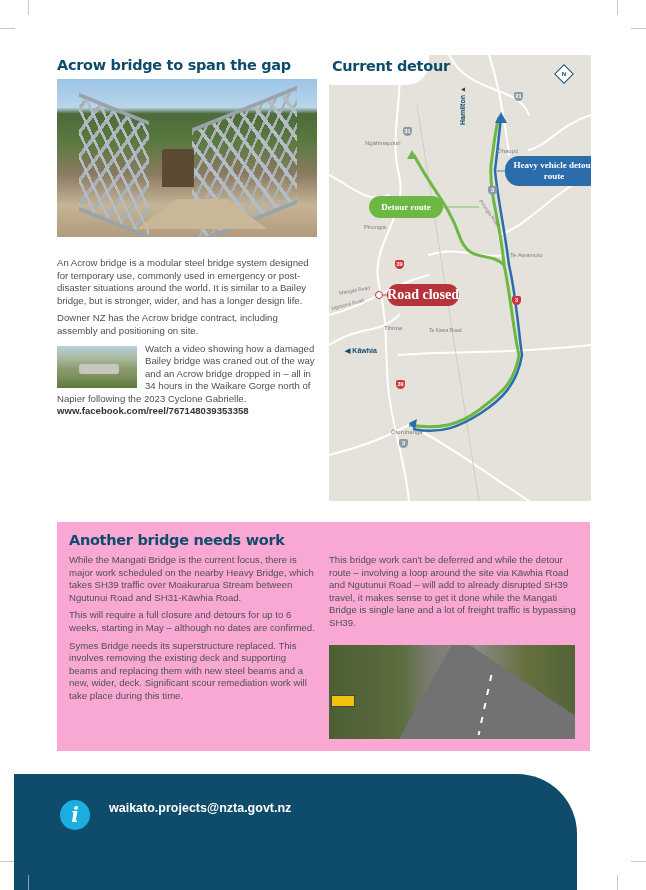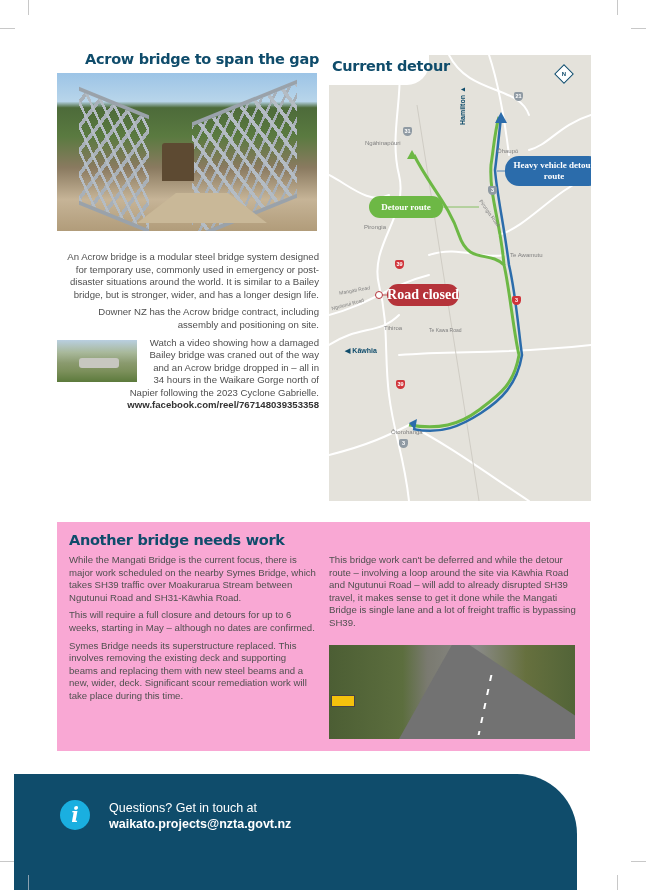--- a/index.html
+++ b/index.html
@@ -1,21 +1,21 @@
 <!DOCTYPE html>
 <html><head>
 <meta charset="utf-8">
 <style>
   html, body { margin:0; padding:0; }
   body { width:646px; height:890px; background:#ffffff; position:relative; overflow:hidden;
          font-family:"Liberation Sans", sans-serif; color:#4a4a4a; }
   .crop { position:absolute; background:#c8c8c8; }
   .h2 { font-family:"DejaVu Sans", sans-serif; font-weight:bold; color:#0f4c6b; font-size:14.5px; letter-spacing:-0.3px; margin:0; }
   p.body { font-size:9.6px; line-height:12.6px; margin:0 0 5px 0; color:#505050; }
-  #left { position:absolute; left:57px; top:51px; width:262px;text-align:right; }
+  #left { position:absolute; left:57px; top:57px; width:262px; }
   #photo1 { width:260px; height:158px; margin-top:6px; position:relative; overflow:hidden;
     background:linear-gradient(#9cc4e6 0%, #b8d5ea 18%, #4d6b3a 22%, #5a7a40 40%, #8a7a60 60%, #c6b497 80%, #b19c7a 100%); }
   .truss { position:absolute; top:28px; width:100px; height:110px;
     background:repeating-linear-gradient(60deg, #b4bcc4 0 3px, transparent 3px 12px),
                repeating-linear-gradient(-60deg, #a8b0b8 0 3px, transparent 3px 12px);
     border-top:4px solid #9aa2aa; border-bottom:4px solid #9aa2aa; }
   #truss-l { left:22px; transform:skewY(22deg); width:70px; }
   #truss-r { right:20px; transform:skewY(-22deg); width:105px; }
   #truck { position:absolute; left:105px; top:70px; width:32px; height:38px; background:#5d4a32; border-radius:3px 3px 0 0; }
   #deck { position:absolute; left:80px; bottom:8px; width:130px; height:30px; background:#c9b898;
@@ -149,34 +149,33 @@
   <div class="shield red" style="left:67px;top:325px">39</div>
 
   <div class="callout" id="hv">Heavy vehicle detour route</div>
   <div class="callout" id="dr">Detour route</div>
   <div class="callout" id="rc">Road closed</div>
 </div>
 
 <div id="box2">
   <div class="colL">
     <h2 class="h2" style="margin-bottom:6px">Another bridge needs work</h2>
-    <p class="body">While the Mangati Bridge is the current focus, there is major work scheduled on the nearby Symes Bridge, which takes SH39 traffic over Moakurarua Stream between Ngutunui Road and SH31-Kāwhia Road.</p>
+    <p class="body">While the Mangati Bridge is the current focus, there is major work scheduled on the nearby Heavy Bridge, which takes SH39 traffic over Moakurarua Stream between Ngutunui Road and SH31-Kāwhia Road.</p>
     <p class="body">This will require a full closure and detours for up to 6 weeks, starting in May – although no dates are confirmed.</p>
     <p class="body">Symes Bridge needs its superstructure replaced. This involves removing the existing deck and supporting beams and replacing them with new steel beams and a new, wider, deck. Significant scour remediation work will take place during this time.</p>
   </div>
   <div class="colR">
     <p class="body">This bridge work can't be deferred and while the detour route – involving a loop around the site via Kāwhia Road and Ngutunui Road – will add to already disrupted SH39 travel, it makes sense to get it done while the Mangati Bridge is single lane and a lot of freight traffic is bypassing SH39.</p>
   </div>
   <div id="photo2">
     <div id="road"></div>
     <div id="dash"></div>
     <div id="sign"></div>
   </div>
 </div>
 
 <div id="footer">
   <div id="info-icon">i</div>
   <div id="footer-text">
-    <div>Questions? Get in touch at</div>
     <b>waikato.projects@nzta.govt.nz</b>
   </div>
 </div>
 <div class="crop" style="left:28px;top:875px;width:1px;height:15px;background:#8aa0b0;"></div>
 
 </body></html>

